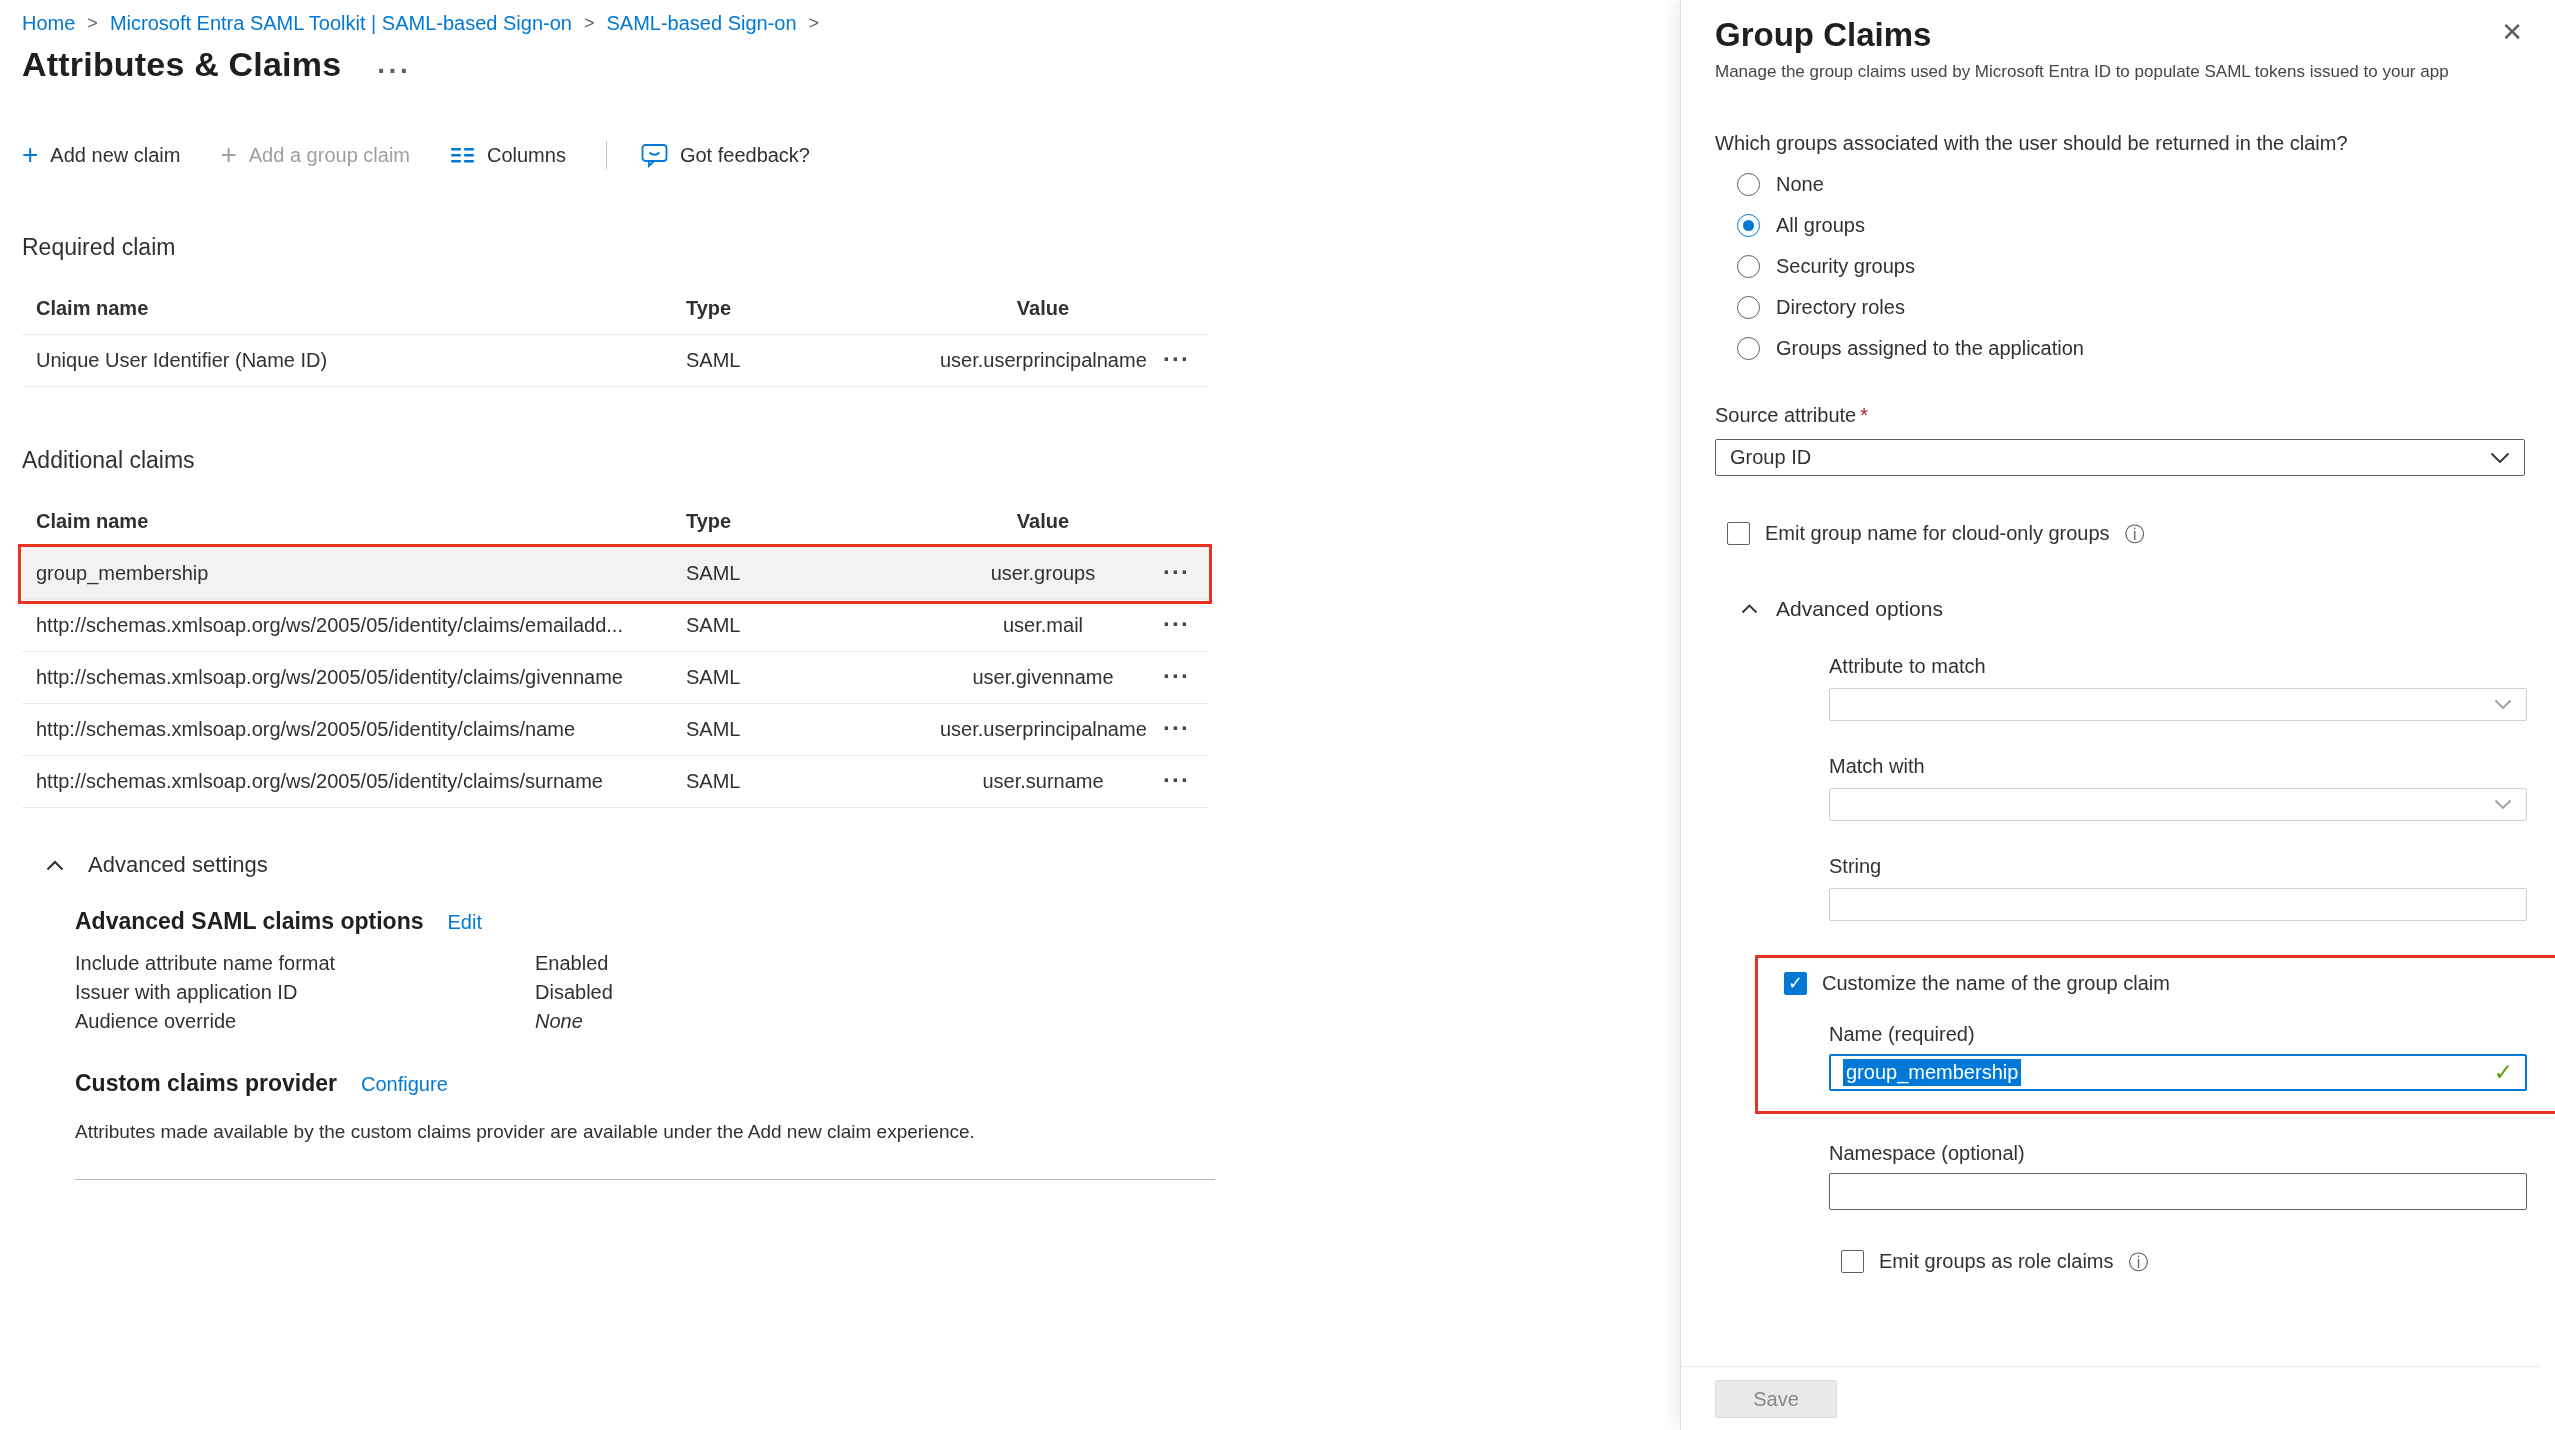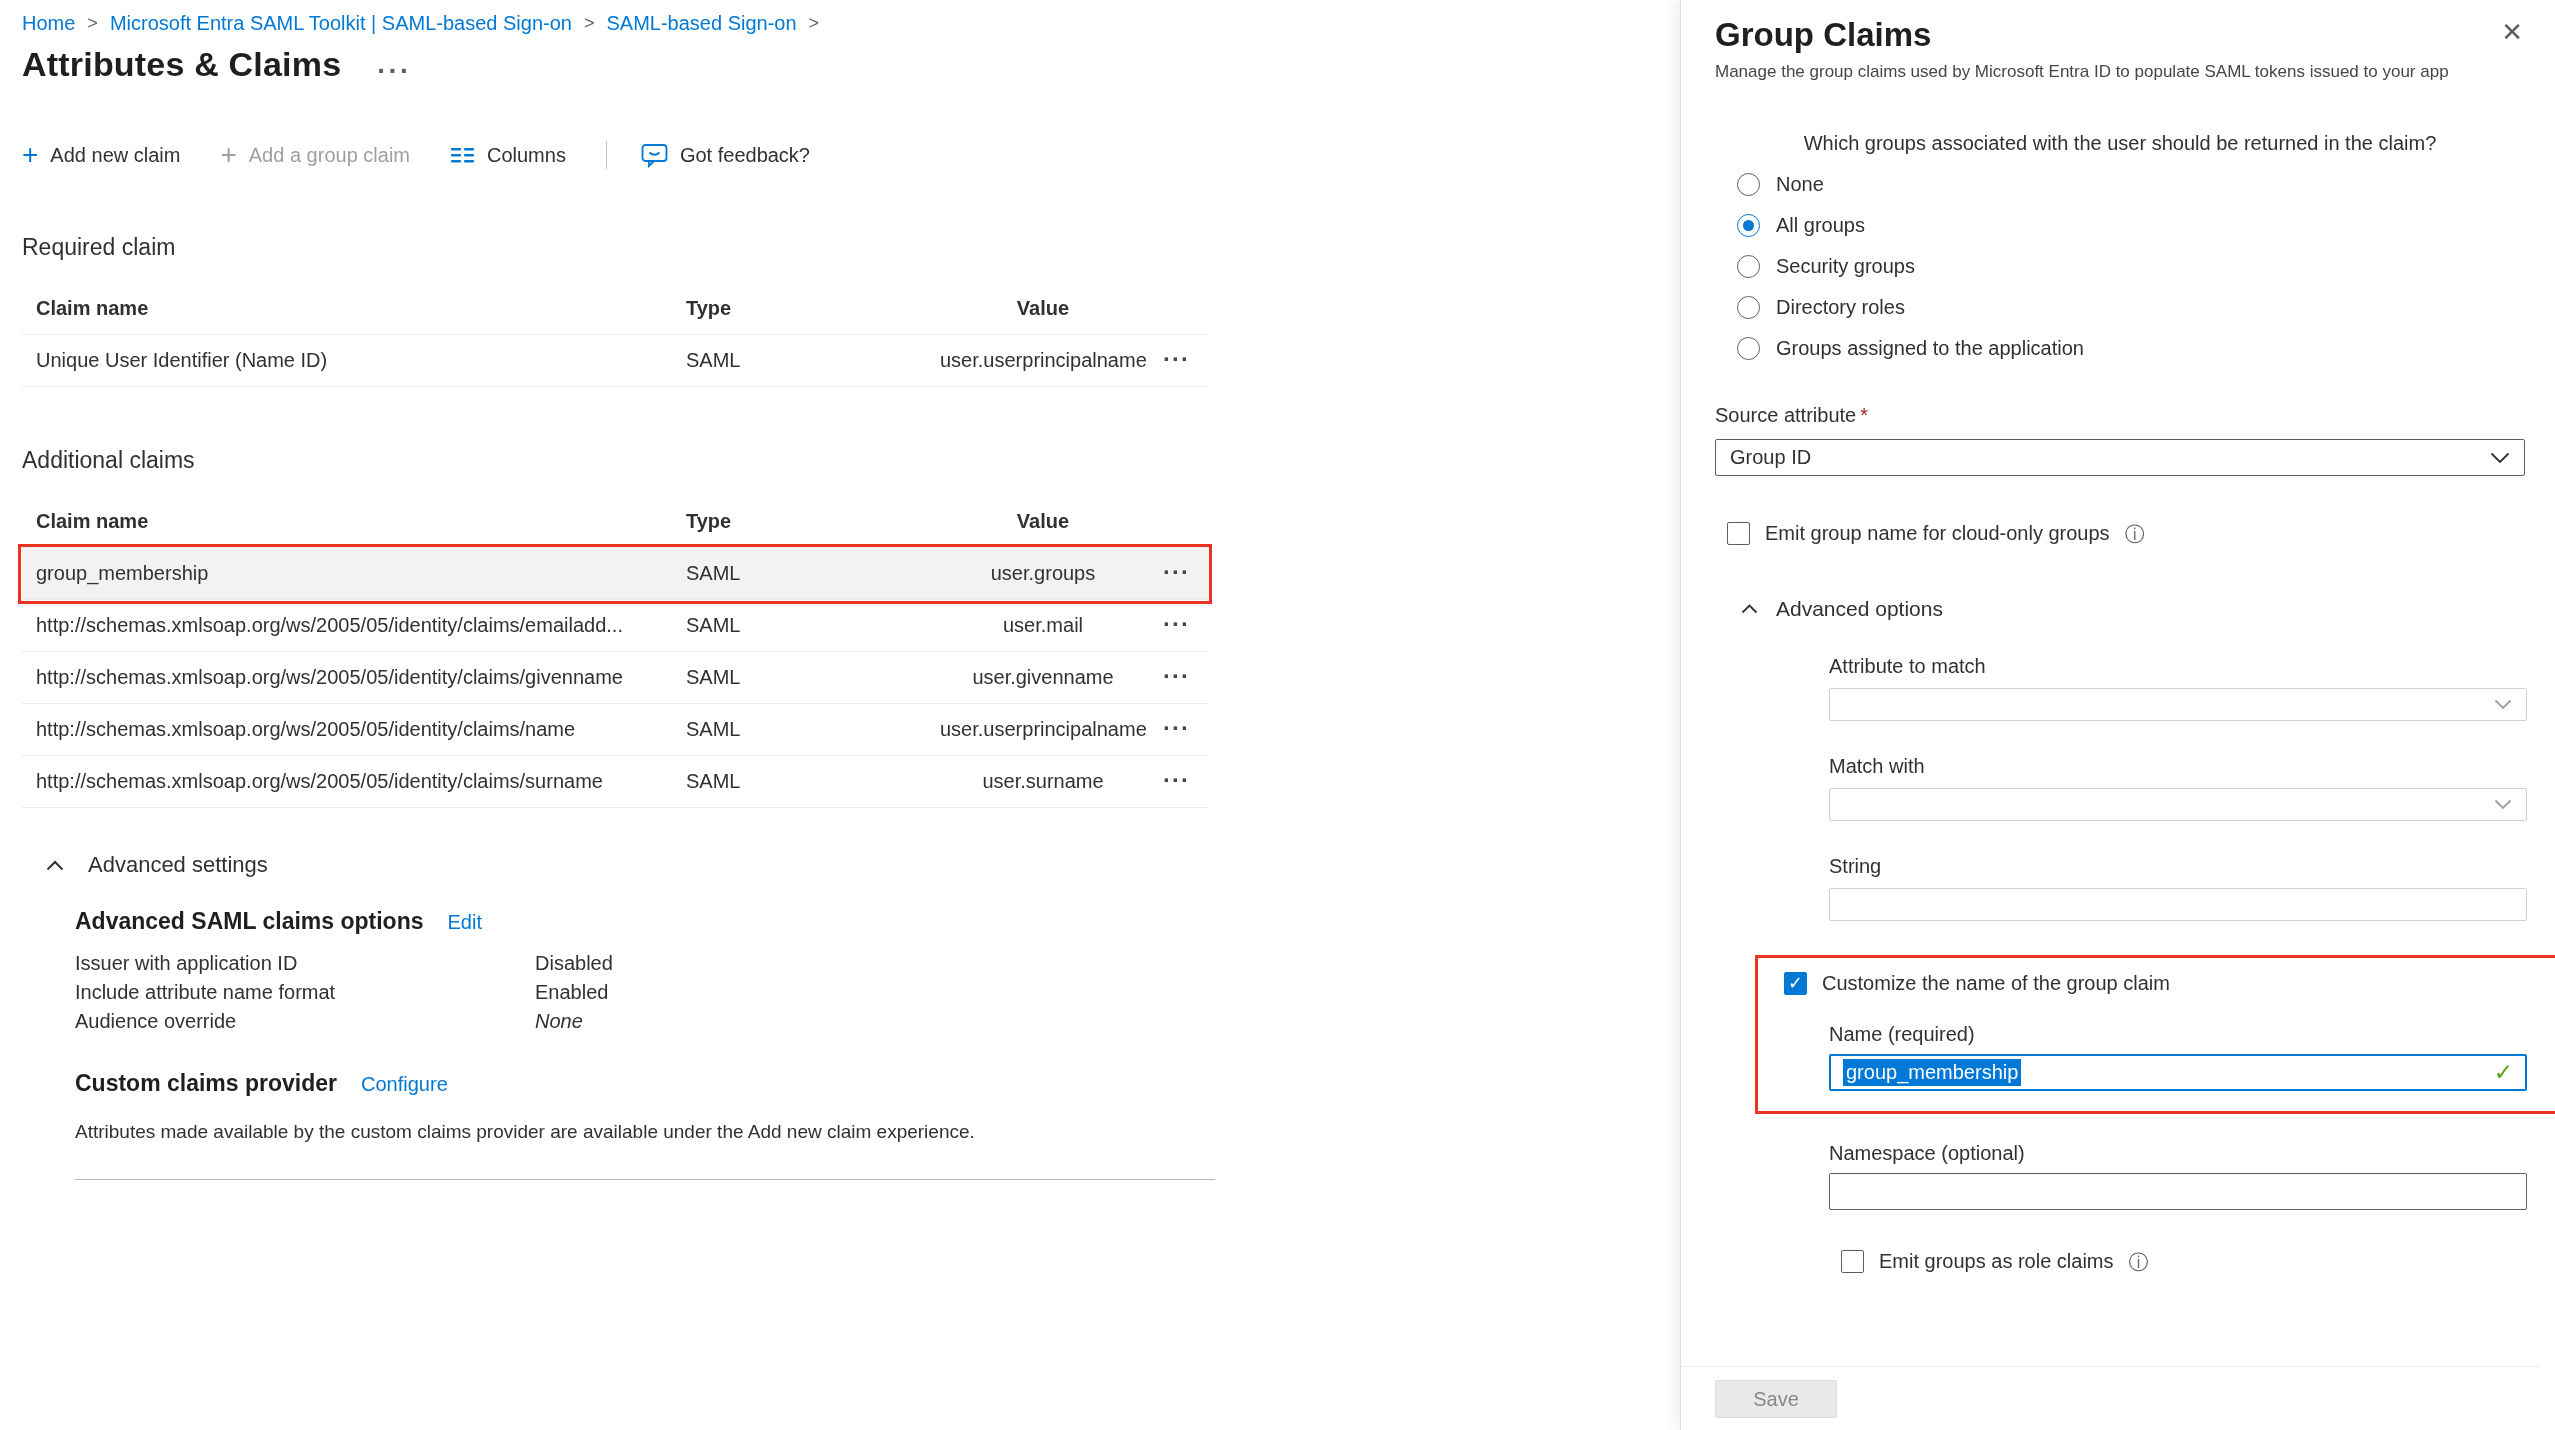--- a/index.html
+++ b/index.html
@@ -71,21 +71,21 @@
   .panel{
     position:absolute;left:1680px;top:0;width:875px;height:1430px;background:#fff;
     border-left:1px solid #e1dfdd;box-shadow:-8px 0 14px rgba(0,0,0,.05);
   }
   .panel-inner{padding:16px 30px 0 34px;position:relative;}
   .panel-header{display:flex;justify-content:space-between;align-items:flex-start;}
   .panel-title{font-size:33px;font-weight:600;color:#201f1e;}
   .close-btn{font-size:26px;color:var(--text-soft);cursor:pointer;padding:4px 2px;line-height:24px;}
   .panel-subtitle{margin-top:8px;font-size:17px;color:#484644;white-space:nowrap;}
 
-  .panel-question{margin-top:50px;font-size:20px;text-align:center;}
+  .panel-question{margin-top:50px;font-size:20px;}
 
   .radio-group{margin-top:2px;}
   .radio-row{display:flex;align-items:center;gap:16px;margin-top:17px;margin-left:22px;height:24px;cursor:pointer;}
   .radio{width:23px;height:23px;border-radius:50%;border:1px solid var(--text-soft);flex:0 0 auto;position:relative;background:#fff;}
   .radio.selected{border-color:var(--accent);}
   .radio.selected::after{content:"";position:absolute;left:50%;top:50%;width:11px;height:11px;margin:-5.5px 0 0 -5.5px;border-radius:50%;background:var(--accent);}
 
   .src-label{margin-top:44px;font-size:20px;}
   .req-star{color:#a4262c;padding-left:4px;}
   .dropdown{margin-top:12px;height:37px;border:1px solid var(--text-soft);border-radius:2px;display:flex;align-items:center;justify-content:space-between;padding:0 14px;cursor:pointer;background:#fff;}
@@ -247,26 +247,26 @@
     <span>Advanced settings</span>
   </div>
 
   <div class="adv-body">
     <div class="sub-title-row">
       <span class="sub-title">Advanced SAML claims options</span>
       <a class="link-sm">Edit</a>
     </div>
     <div class="props">
       <div class="prop-row">
+        <div class="prop-label">Include attribute name format</div>
+        <div class="prop-value">Enabled</div>
+      </div>
+      <div class="prop-row">
         <div class="prop-label">Issuer with application ID</div>
         <div class="prop-value">Disabled</div>
-      </div>
-      <div class="prop-row">
-        <div class="prop-label">Include attribute name format</div>
-        <div class="prop-value">Enabled</div>
       </div>
       <div class="prop-row">
         <div class="prop-label">Audience override</div>
         <div class="prop-value italic">None</div>
       </div>
     </div>
 
     <div class="sub-title-row custom-row">
       <span class="sub-title">Custom claims provider</span>
       <a class="link-sm">Configure</a>

